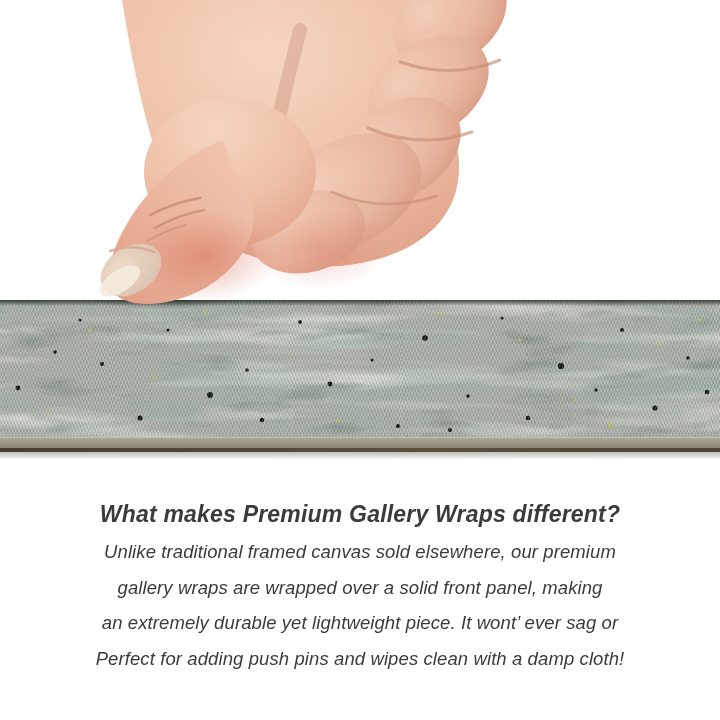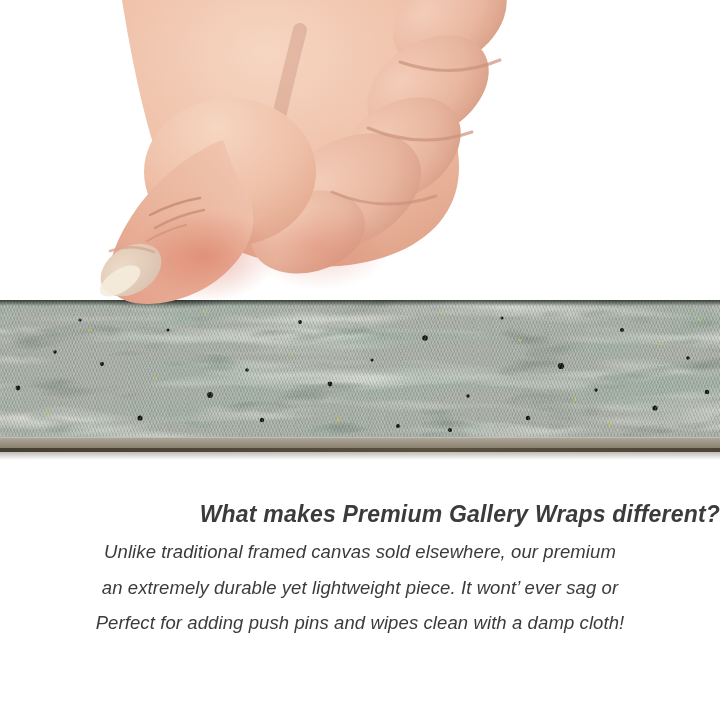--- a/index.html
+++ b/index.html
@@ -25,21 +25,21 @@
     box-shadow:inset 0 1px 0 rgba(255,255,255,0.25);}
   .edge-dark{position:absolute;top:148px;left:0;width:720px;height:4px;
     background:linear-gradient(to right,#453e32,#59513e 60%,#4c4435);}
   .strip-shadow{position:absolute;top:452px;left:0;width:720px;height:8px;z-index:0;
     background:linear-gradient(to bottom, rgba(70,64,52,0.35), rgba(70,64,52,0));}
 
   
   .copy{position:absolute;top:499px;left:0;width:720px;text-align:center;z-index:2;
         color:#3b3b3b;font-style:italic;}
   .copy h1{margin:0 0 7px 0;font-family:"Liberation Sans",sans-serif;
-        font-style:italic;font-weight:700;font-size:23px;line-height:1.35;letter-spacing:0.2px;text-align:right;}
+        font-style:italic;font-weight:700;font-size:23px;line-height:1.35;letter-spacing:0.2px;}
   .copy p{margin:8px;font-family:"Liberation Sans",sans-serif;
         font-style:italic;font-weight:400;font-size:18.5px;line-height:1.49;letter-spacing:0.1px;}
 </style>
 </head>
 <body>
 
 <div class="stage">
 
   <svg class="hand" width="720" height="306" viewBox="0 0 720 306" aria-hidden="true">
     <defs>
@@ -178,17 +178,18 @@
     <div class="strip-topline"></div>
     <div class="thumb-contact-shadow"></div>
     <div class="edge-face"></div>
     <div class="edge-dark"></div>
   </div>
   <div class="strip-shadow"></div>
 
   <div class="copy">
     <h1>What makes Premium Gallery Wraps different?</h1>
     <p>Unlike traditional framed canvas sold elsewhere, our premium</p>
+    <p>gallery wraps are wrapped over a solid front panel, making</p>
     <p>an extremely durable yet lightweight piece. It wont’ ever sag or</p>
     <p>Perfect for adding push pins and wipes clean with a damp cloth!</p>
   </div>
 
 </div>
 
 </body></html>

